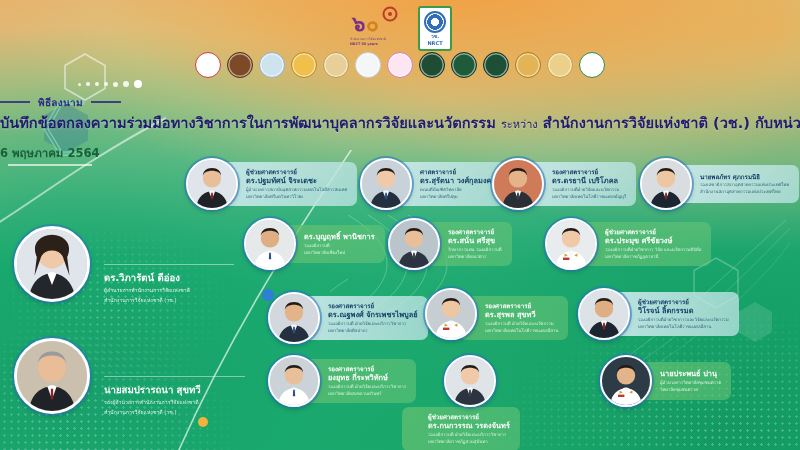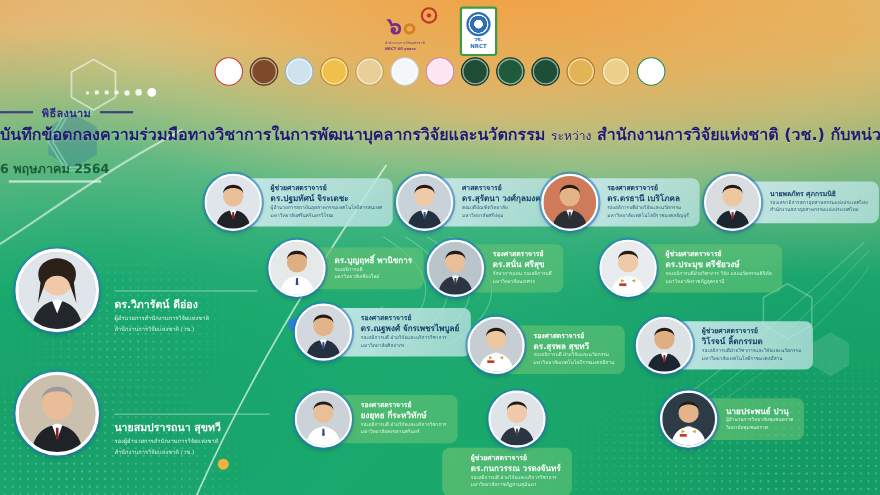--- a/index.html
+++ b/index.html
@@ -413,21 +413,21 @@
 
   </svg>
         </div>
         <div class="plate green">
           <div class="nm-role">ผู้ช่วยศาสตราจารย์</div>
           <div class="nm-name">ดร.ประมุข ศรีชัยวงษ์</div>
           <div class="nm-sub">รองอธิการบดีฝ่ายวิชาการ วิจัย และนวัตกรรมดิจิทัล</div>
           <div class="nm-sub">มหาวิทยาลัยราชภัฏอุดรธานี</div>
         </div>
       </div>
-      <div class="person tone-dark" style="left: 268px; top: 276px;">
+      <div class="person tone-dark" style="left: 268px; top: 292px;">
         <div class="avatar">
           <svg viewBox="0 0 60 60">
     <rect width="60" height="60" fill="#d2d8dd"></rect>
     <circle cx="30" cy="23" r="11.5" fill="#e3b489"></circle>
     <path d="M18.5 21 C18.5 11 41.5 11 41.5 21 C41.5 14 37 10 30 10 C23 10 18.5 14 18.5 21 Z" fill="#241b14"></path>
     <path d="M10 60 C12 45 21 39 30 39 C39 39 48 45 50 60 Z" fill="#24303d"></path>
 
     <path d="M26 39 L30 49 L34 39 L31 38 L29 38 Z" fill="#f6f8f9"></path>
     <path d="M29 41 L31 41 L31.5 49 L28.5 49 Z" fill="#2b4d8c"></path>
   </svg>

